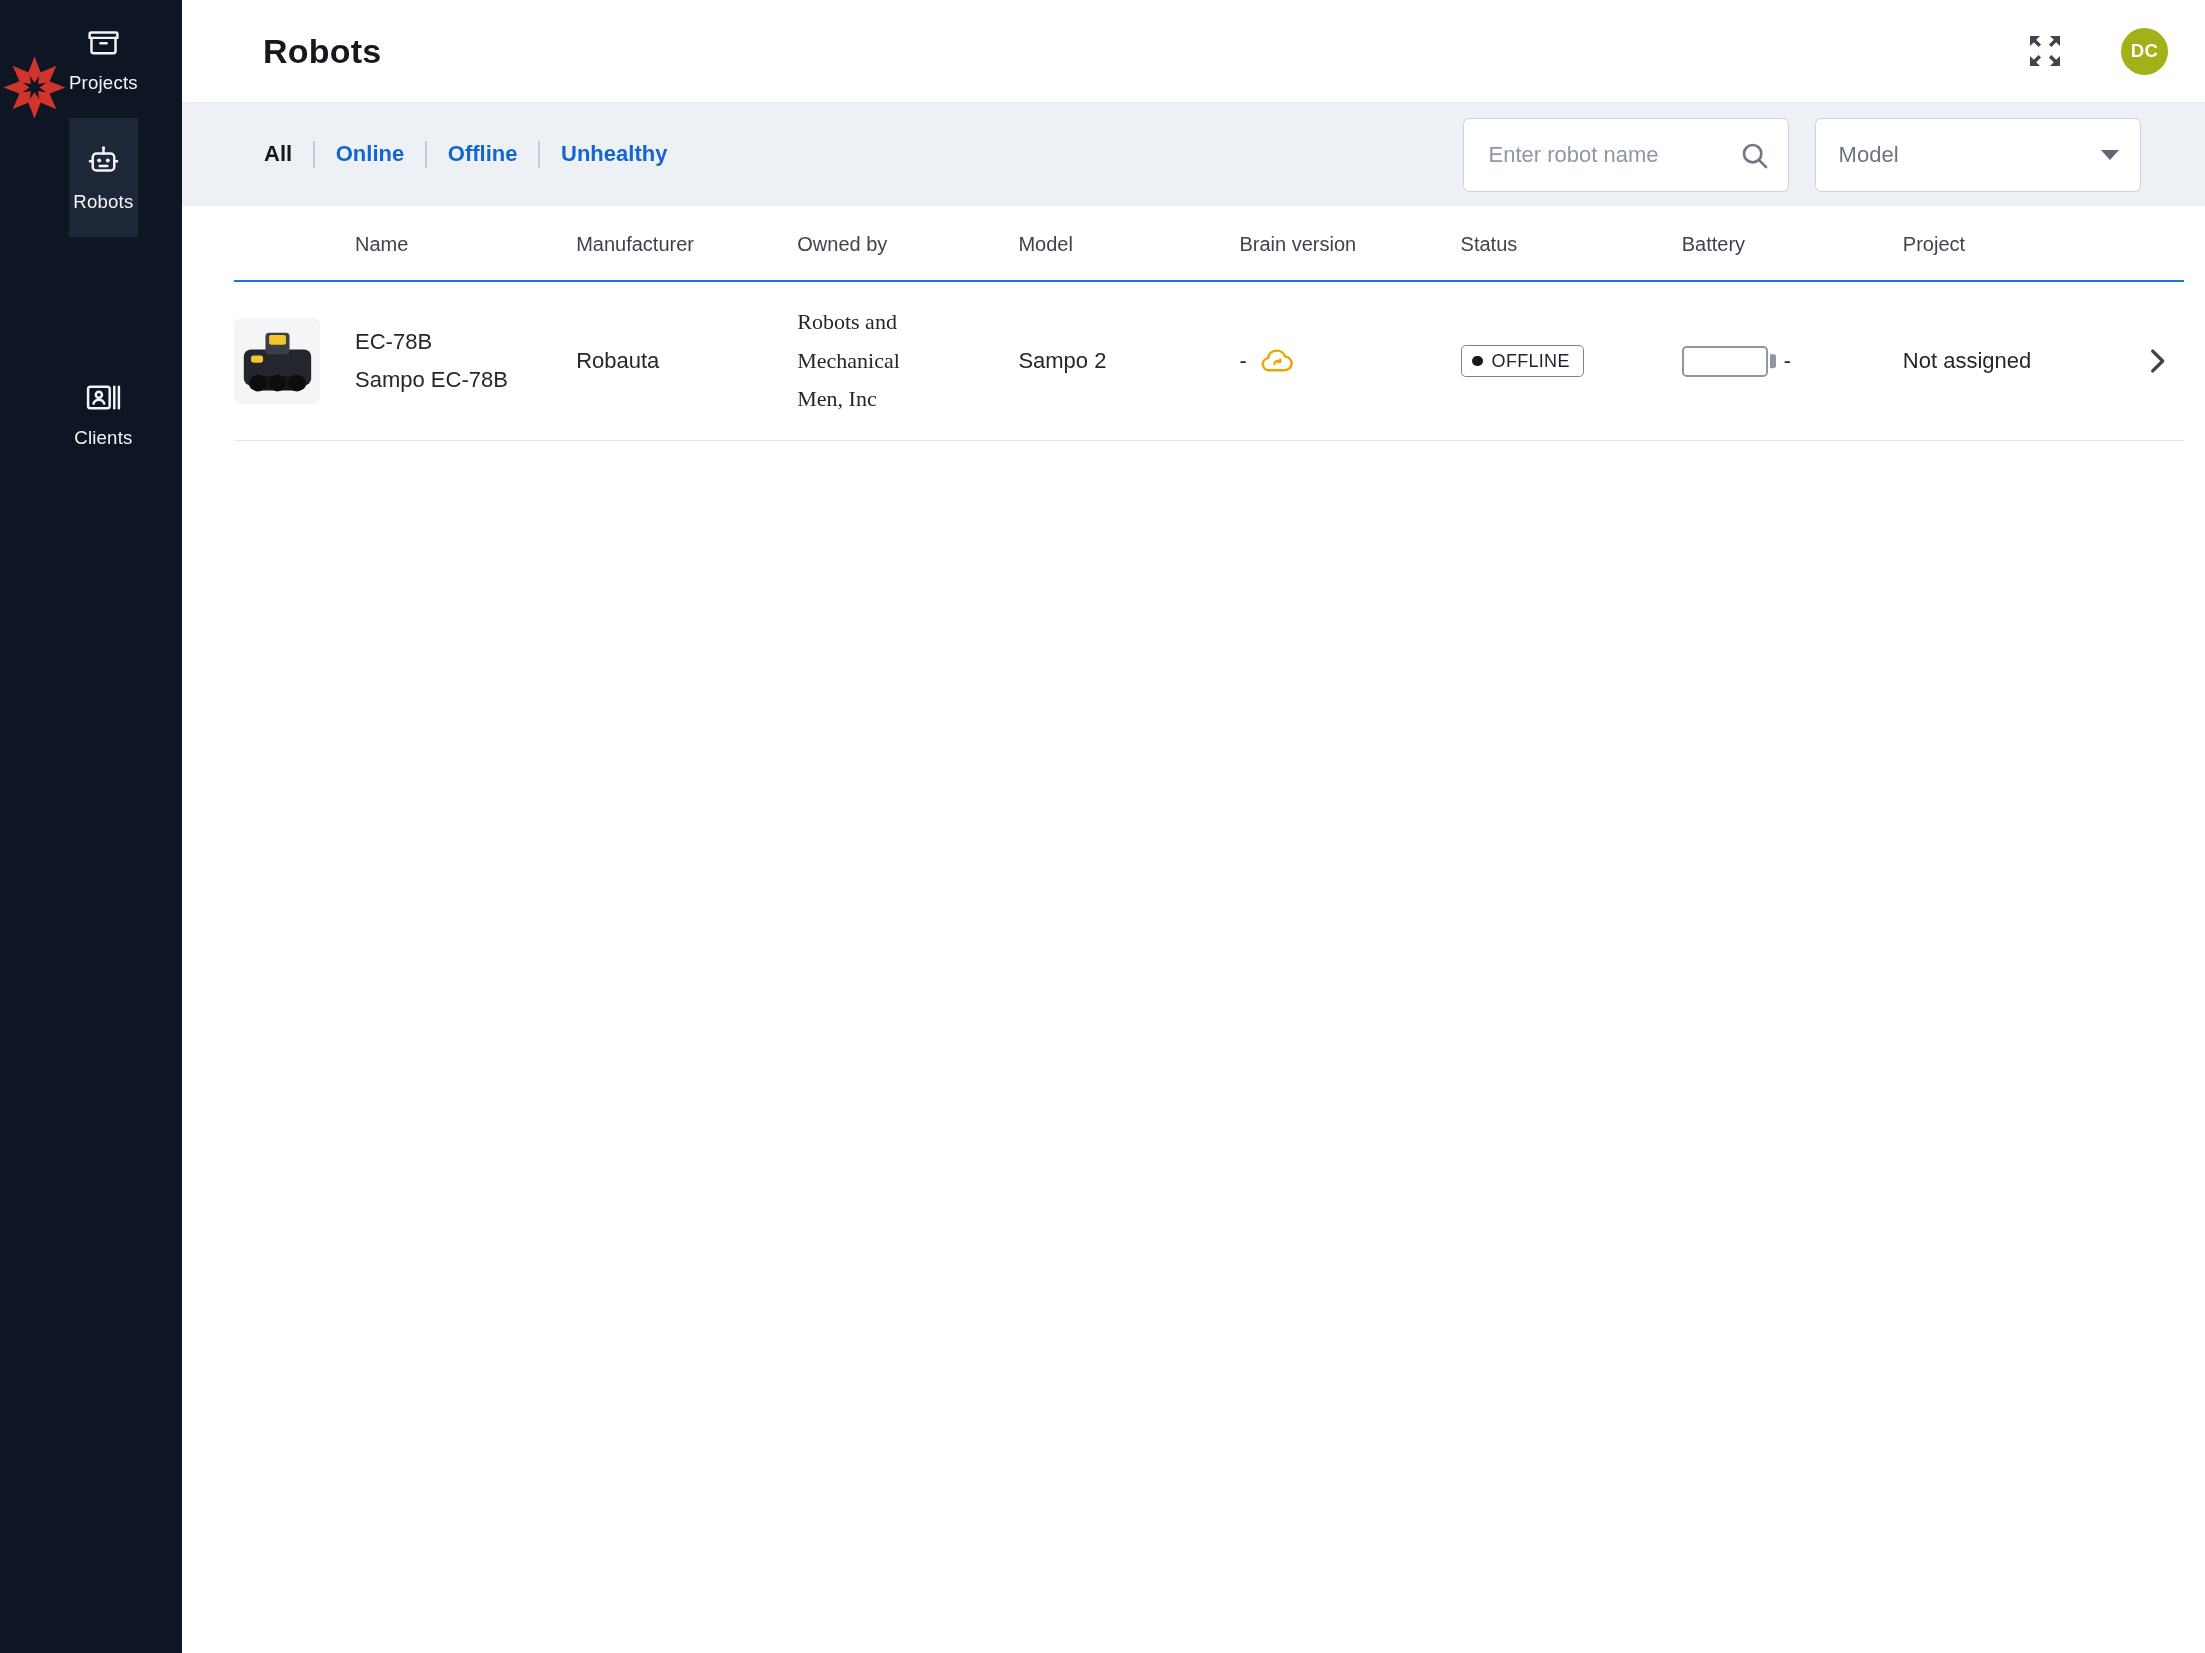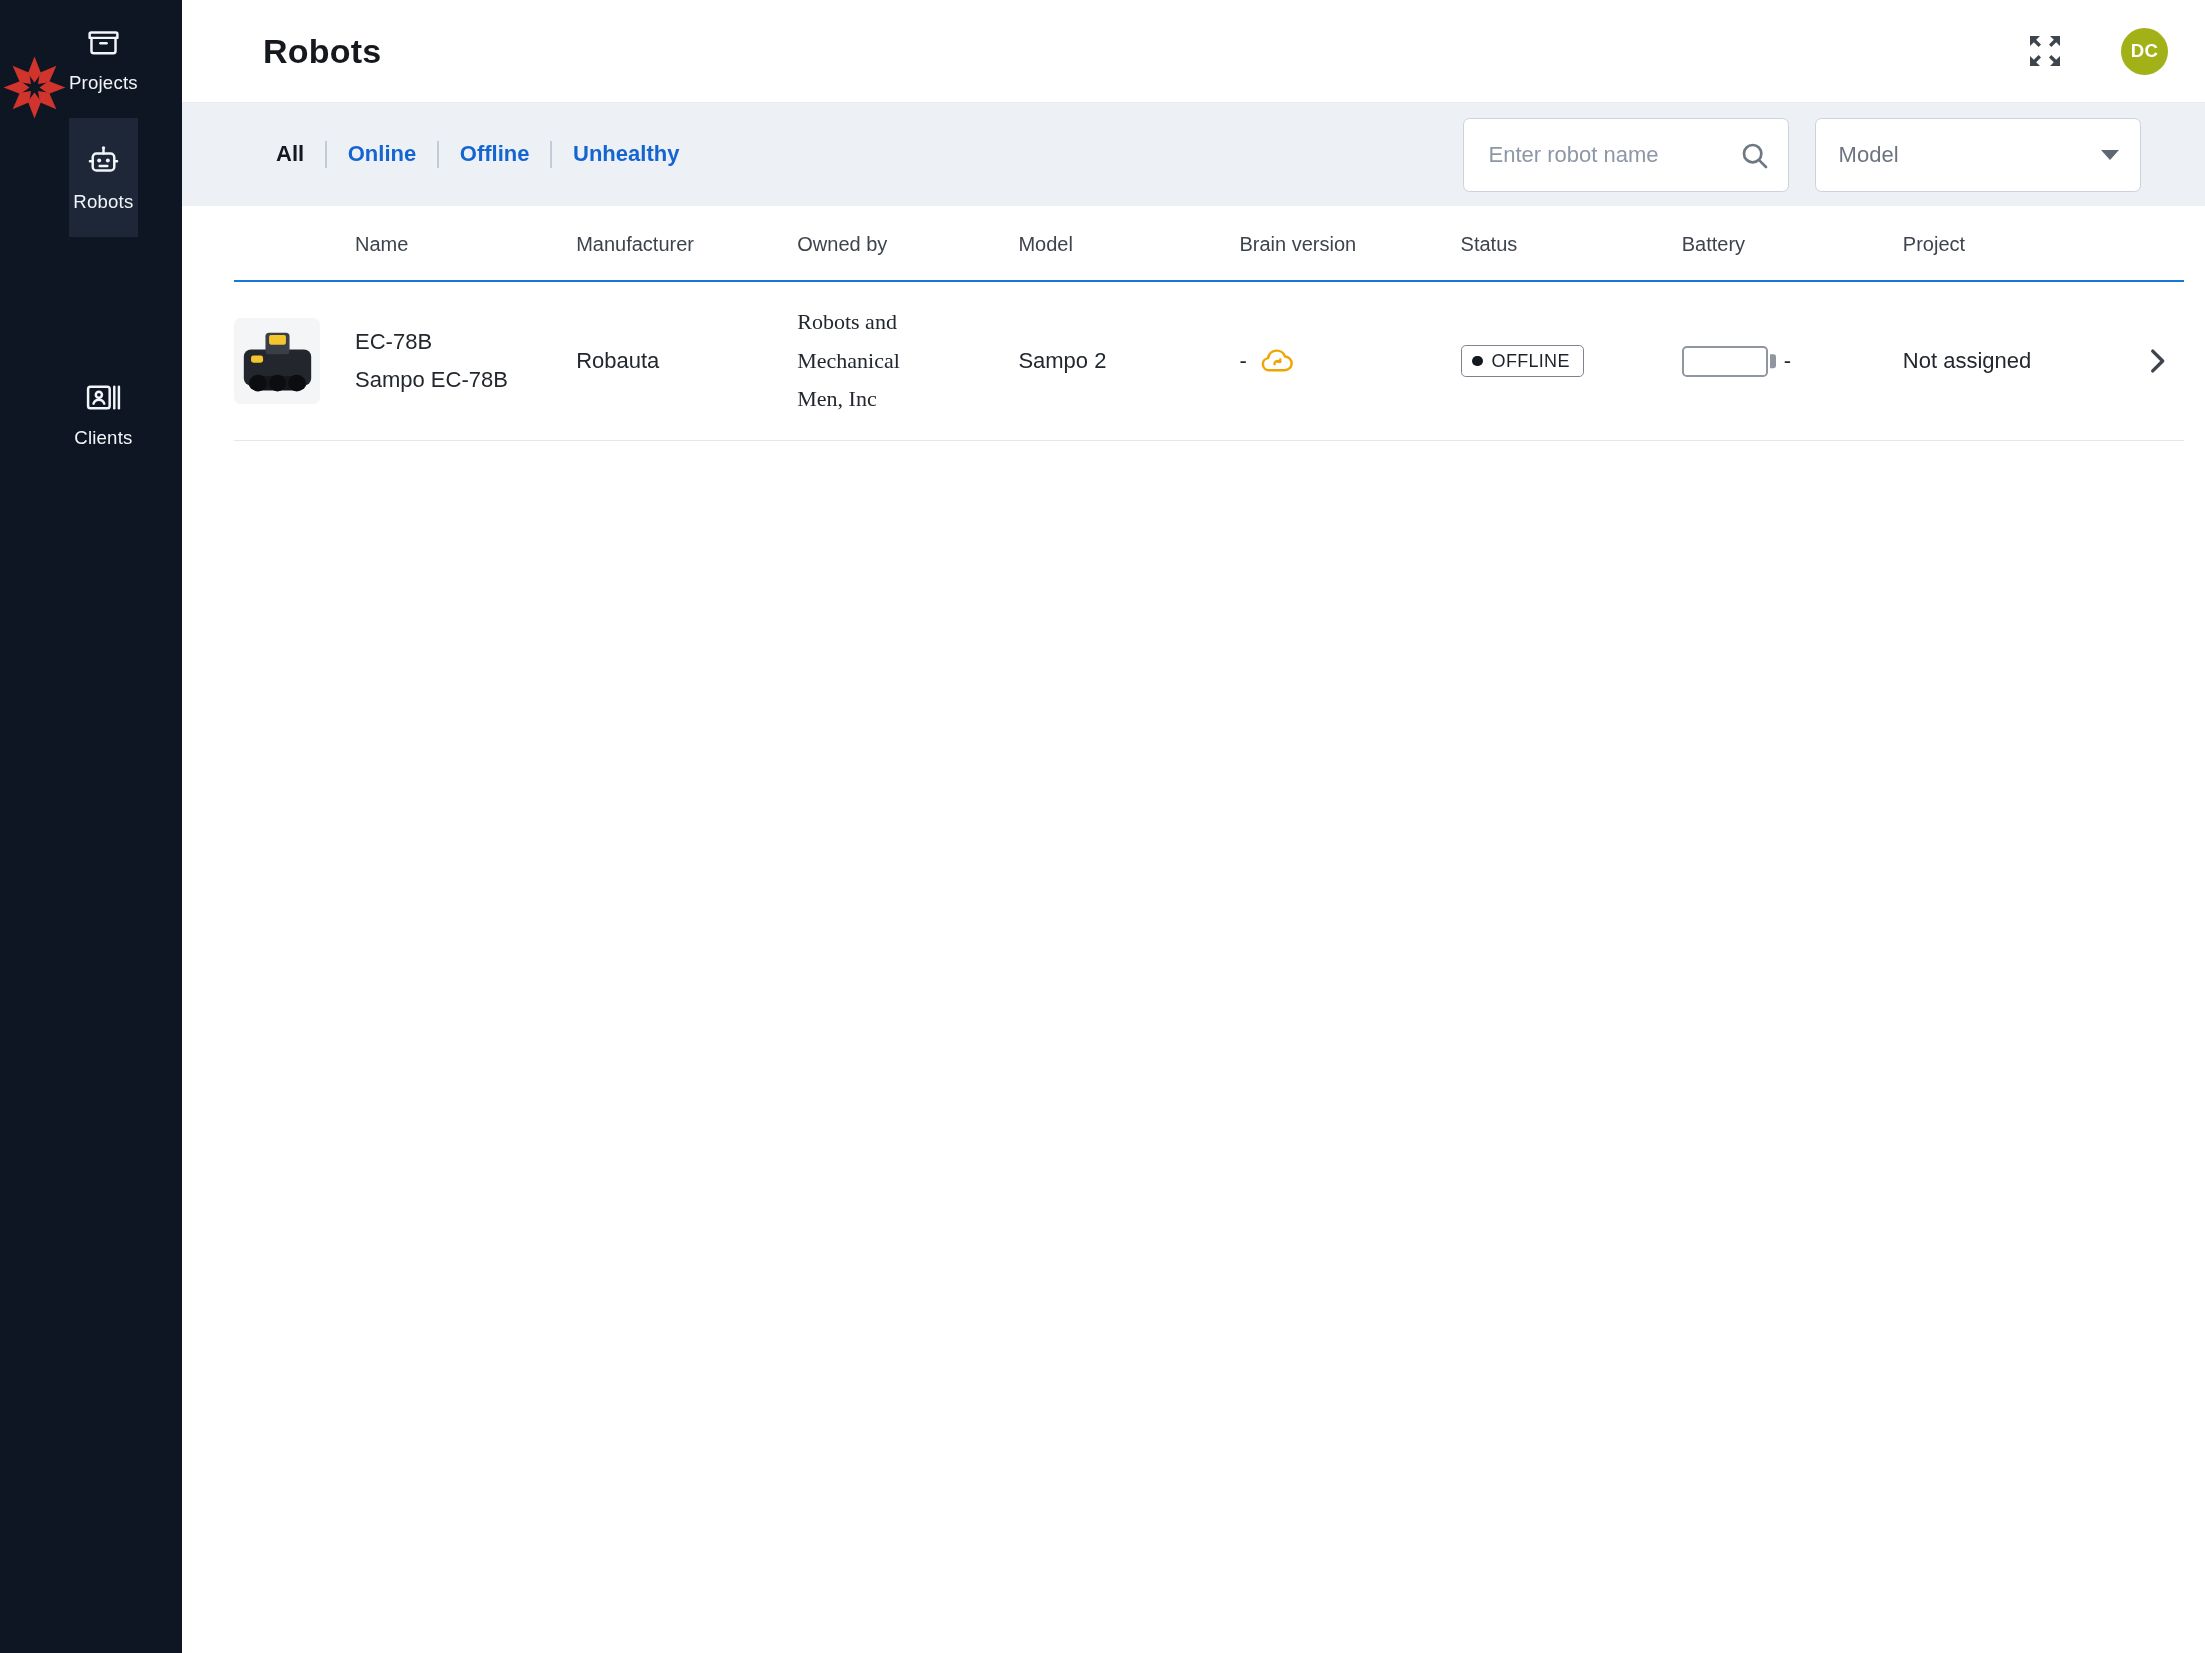--- a/index.html
+++ b/index.html
@@ -72,21 +72,21 @@
 
   
   .filterbar {
     height: 103px; flex: 0 0 103px;
     background: #edf1f6;
     display: flex; align-items: center;
     padding: 0 64px 0 82px;
   }
   .quick-filters { display: flex; align-items: center; }
   .qf { font-size: 22px; font-weight: 700; color: #1565d0; padding: 0 21px; cursor: pointer; white-space: nowrap; }
-  .qf:first-child { padding-left: 0; margin-left: 12px; }
+  .qf:first-child { padding-left: 0; }
   .qf.active { color: #15181e; }
   .qf-sep { width: 1.6px; height: 27.4px; background: #c2cbd6; }
   .filter-controls { margin-left: auto; display: flex; align-items: center; gap: 26px; }
   .search-box {
     width: 326px; height: 74px; background: #fff;
     border: 1.6px solid #ccd2dc; border-radius: 6.5px;
     display: flex; align-items: center;
     padding: 0 18px 0 22.6px;
   }
   .search-box input {

